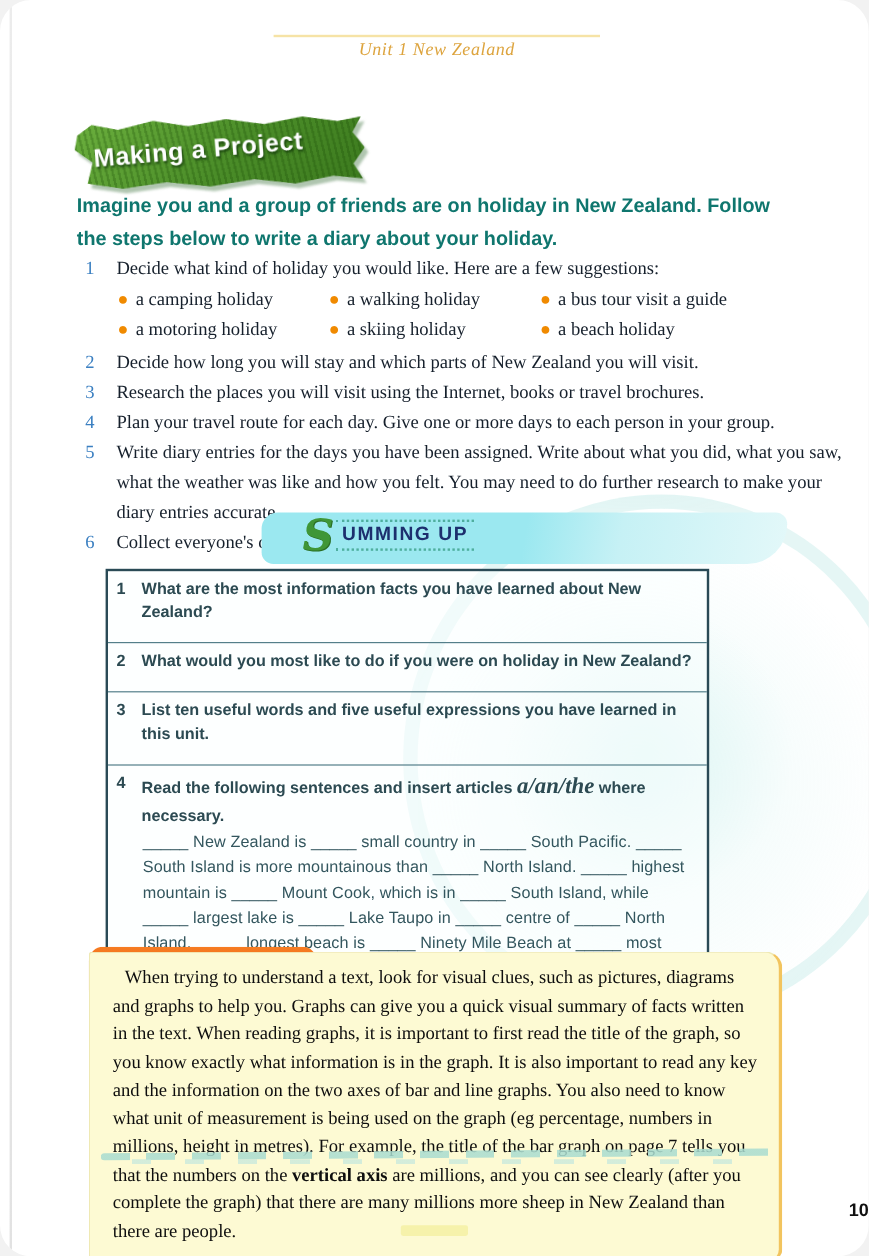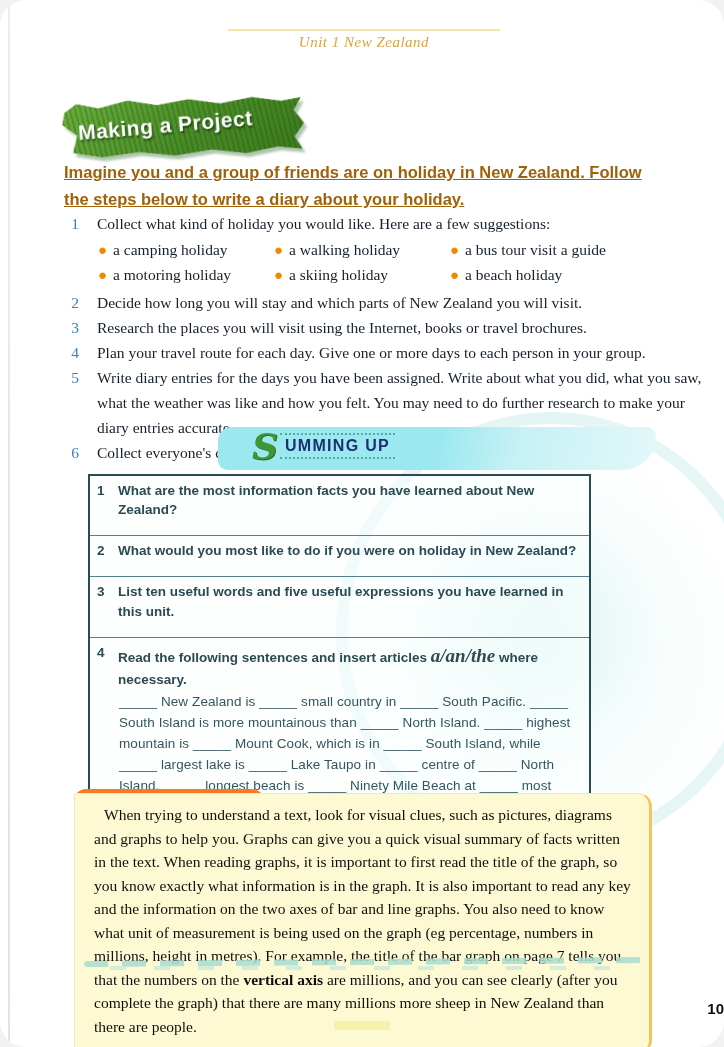--- a/index.html
+++ b/index.html
@@ -33,21 +33,21 @@
       linear-gradient(135deg,#6cb03e 0%,#4a8c28 55%,#3c7a1e 100%);
     clip-path:polygon(2% 20%,7% 6%,16% 14%,28% 3%,40% 12%,53% 4%,66% 13%,79% 4%,91% 12%,99% 7%,
       96% 28%,100% 50%,96% 72%,99% 93%,89% 88%,76% 97%,62% 89%,47% 97%,32% 89%,17% 96%,5% 87%,7% 58%,1% 40%); }
   .project-banner .label { position:absolute; left:18px; top:16px; transform:rotate(-3deg);
     font-family:"Liberation Sans", sans-serif; font-weight:800; font-size:21px; color:#ffffff;
     letter-spacing:0.5px; text-shadow:1px 2px 2px rgba(20,60,10,0.85); }
 
   
   .intro { position:absolute; left:64px; top:159px; width:606px;
     font-family:"Liberation Sans", sans-serif; font-weight:700; font-size:16.5px;
-    line-height:1.62; color:#a16207;text-decoration:underline; }
+    line-height:1.62; color:#0f766e; }
 
   
   .steps { position:absolute; left:64px; top:211px; width:650px; font-size:15.5px; line-height:1.62; }
   .step { display:flex; }
   .step .num { flex:none; width:22px; margin-right:11px; text-align:center; color:#3a7fc1; }
   .step .txt { flex:1; }
   .suggestions { margin:1px 0 2px 34px; display:grid; grid-template-columns:176px 176px auto; }
   .sugg { white-space:nowrap; }
   .sugg .dot { color:#f08a00; margin-right:6px; font-size:15px; }
 
@@ -113,21 +113,21 @@
   <div class="project-banner">
     <div class="patch"></div>
     <div class="label">Making a Project</div>
   </div>
 
   <div class="intro">Imagine you and a group of friends are on holiday in New Zealand. Follow the steps below to write a diary about your holiday.</div>
 
   <div class="steps">
     <div class="step">
       <span class="num">1</span>
-      <span class="txt">Collect what kind of holiday you would like. Here are a few suggestions:</span>
+      <span class="txt">Decide what kind of holiday you would like. Here are a few suggestions:</span>
     </div>
     <div class="suggestions">
       <span class="sugg"><span class="dot">●</span><span>a camping holiday</span></span>
       <span class="sugg"><span class="dot">●</span><span>a walking holiday</span></span>
       <span class="sugg"><span class="dot">●</span><span>a bus tour visit a guide</span></span>
       <span class="sugg"><span class="dot">●</span><span>a motoring holiday</span></span>
       <span class="sugg"><span class="dot">●</span><span>a skiing holiday</span></span>
       <span class="sugg"><span class="dot">●</span><span>a beach holiday</span></span>
     </div>
     <div class="step">

